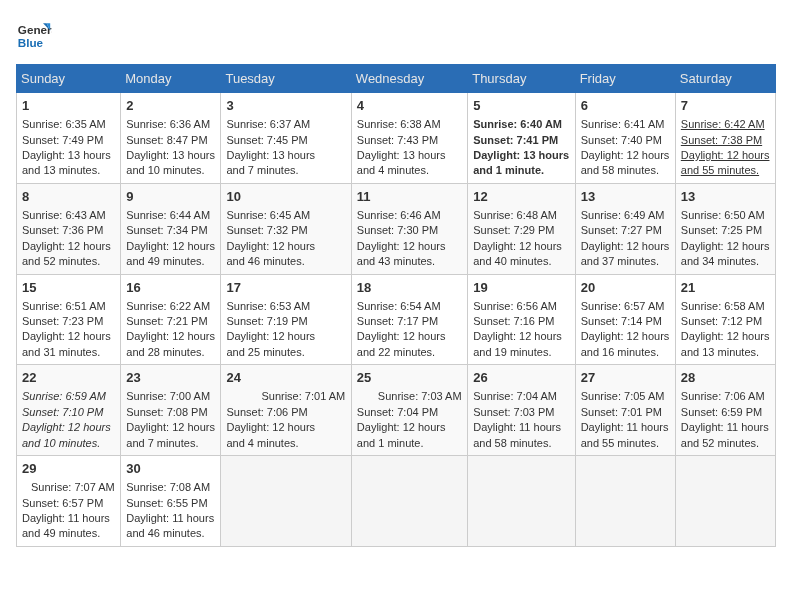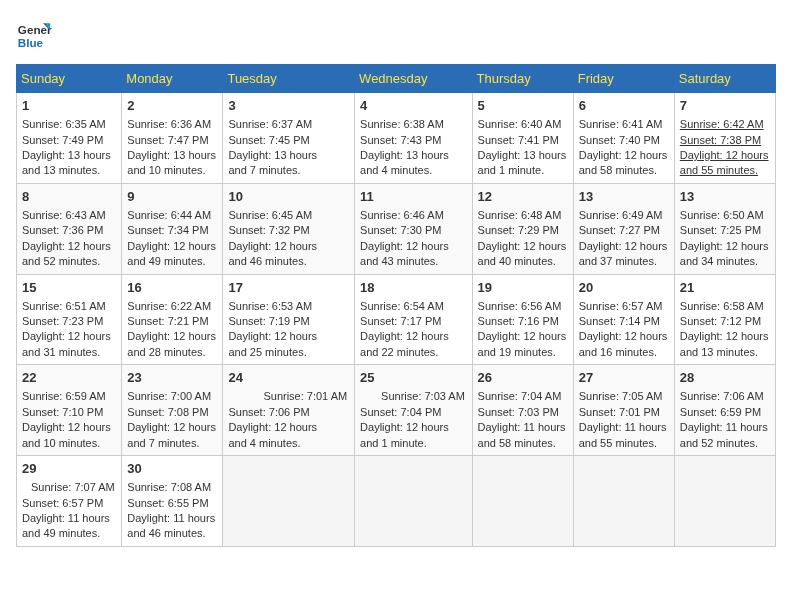--- a/index.html
+++ b/index.html
@@ -37,21 +37,21 @@
       font-size: 14px;
       color: #555;
     }
     table {
       width: 100%;
       border-collapse: collapse;
       font-size: 11px;
     }
     thead tr th {
       background-color: #2a6db5;
-      color: #fde047;
+      color: #e5e5e5;
       padding: 6px 4px;
       text-align: left;
       font-size: 13px;
       font-weight: normal;
       border: 1px solid #2a6db5;
     }
     tbody tr td {
       border: 1px solid #ccc;
       padding: 4px 5px;
       vertical-align: top;
@@ -108,32 +108,32 @@
         <th>Saturday</th>
       </tr>
   </thead>
   <tbody id="calendar-body">
       <tr>
         <td><span class="day-num">1</span><span style="white-space: pre-line;">Sunrise: 6:35 AM
 Sunset: 7:49 PM
 Daylight: 13 hours
 and 13 minutes.</span></td>
         <td><span class="day-num">2</span><span style="white-space: pre-line;">Sunrise: 6:36 AM
-Sunset: 7:47 PM
+Sunset: 8:47 PM
 Daylight: 13 hours
 and 10 minutes.</span></td>
         <td><span class="day-num">3</span><span style="white-space: pre-line;">Sunrise: 6:37 AM
 Sunset: 7:45 PM
 Daylight: 13 hours
 and 7 minutes.</span></td>
         <td><span class="day-num">4</span><span style="white-space: pre-line;">Sunrise: 6:38 AM
 Sunset: 7:43 PM
 Daylight: 13 hours
 and 4 minutes.</span></td>
-        <td><span class="day-num">5</span><span style="white-space: pre-line;">Sunrise: 6:40 AM
+        <td><span class="day-num">5</span><span style="white-space: pre-line; font-weight: bold;">Sunrise: 6:40 AM
 Sunset: 7:41 PM
 Daylight: 13 hours
 and 1 minute.</span></td>
         <td><span class="day-num">6</span><span style="white-space: pre-line;">Sunrise: 6:41 AM
 Sunset: 7:40 PM
 Daylight: 12 hours
 and 58 minutes.</span></td>
         <td><span class="day-num">7</span><span style="white-space: pre-line; text-decoration: underline;">Sunrise: 6:42 AM
 Sunset: 7:38 PM
 Daylight: 12 hours
@@ -193,21 +193,21 @@
         <td><span class="day-num">20</span><span style="white-space: pre-line;">Sunrise: 6:57 AM
 Sunset: 7:14 PM
 Daylight: 12 hours
 and 16 minutes.</span></td>
         <td><span class="day-num">21</span><span style="white-space: pre-line;">Sunrise: 6:58 AM
 Sunset: 7:12 PM
 Daylight: 12 hours
 and 13 minutes.</span></td>
       </tr>
       <tr>
-        <td><span class="day-num">22</span><span style="white-space: pre-line;">Sunrise: 6:59 AM
+        <td><span class="day-num">22</span><span style="white-space: pre-line; font-style: italic;">Sunrise: 6:59 AM
 Sunset: 7:10 PM
 Daylight: 12 hours
 and 10 minutes.</span></td>
         <td><span class="day-num">23</span><span style="white-space: pre-line;">Sunrise: 7:00 AM
 Sunset: 7:08 PM
 Daylight: 12 hours
 and 7 minutes.</span></td>
         <td><span class="day-num">24</span><span style="white-space: pre-line; margin-left: 35px;">Sunrise: 7:01 AM
 Sunset: 7:06 PM
 Daylight: 12 hours

